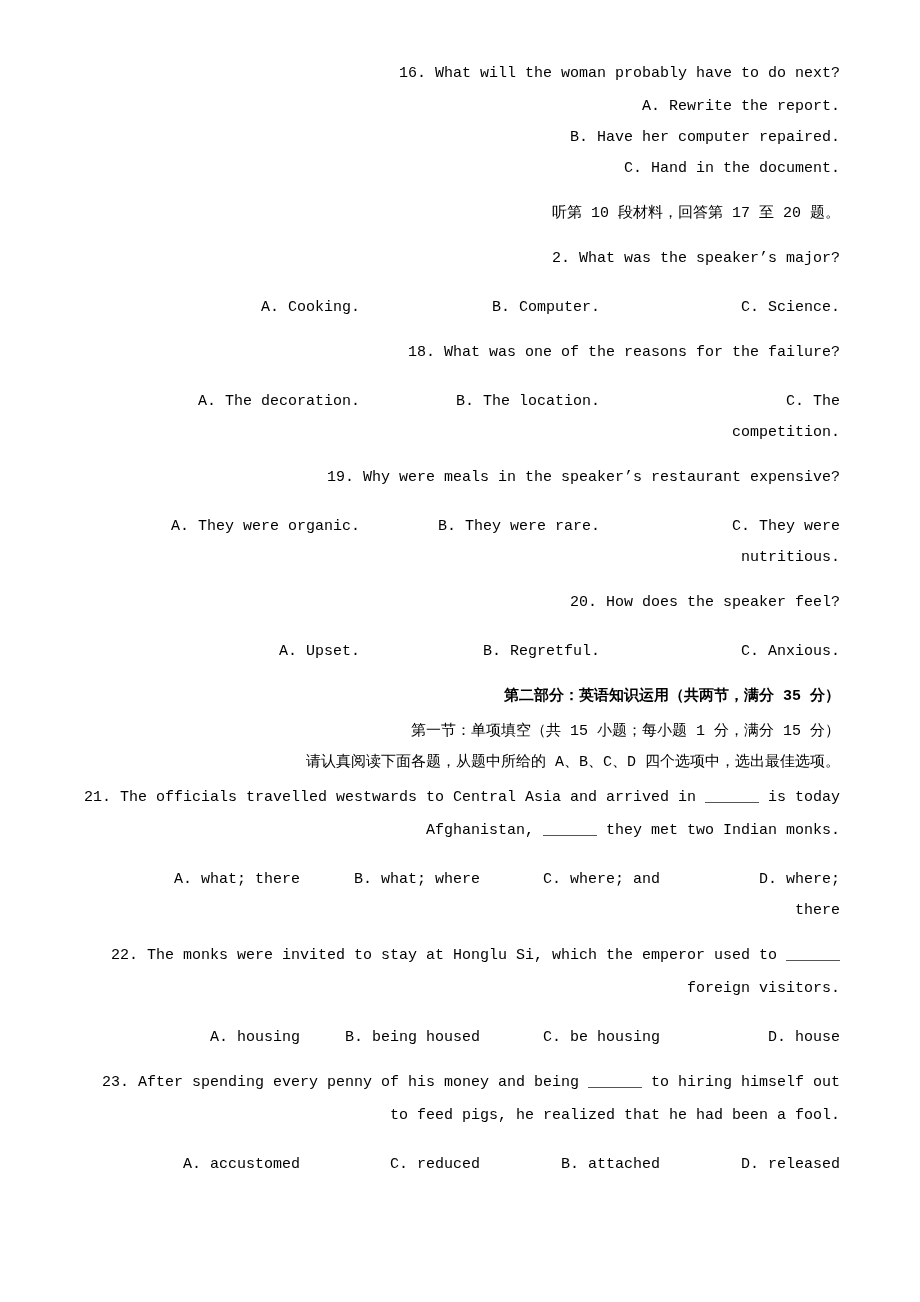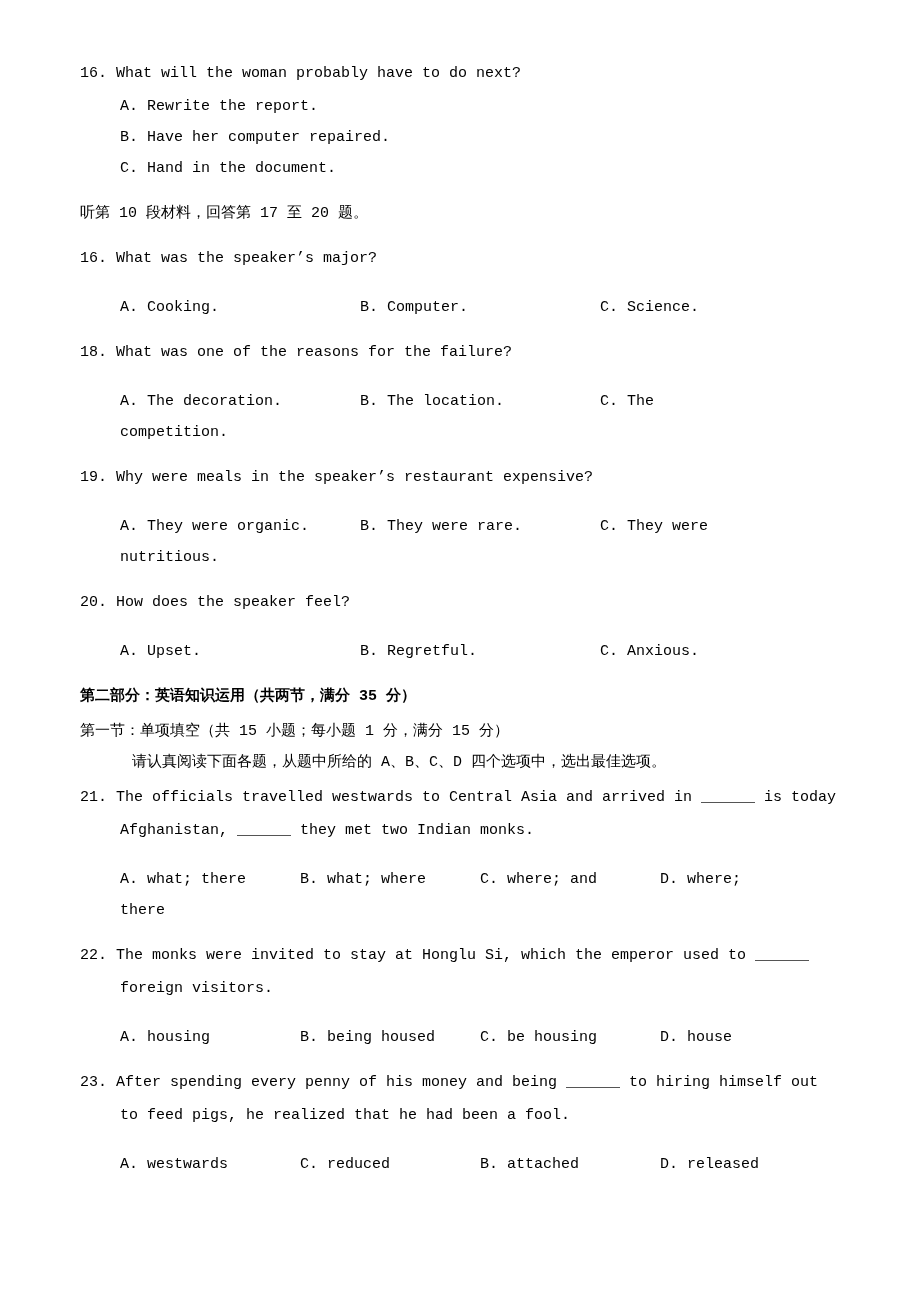--- a/index.html
+++ b/index.html
@@ -1,18 +1,19 @@
 <!DOCTYPE html>
 <html><head>
   <meta charset="utf-8">
   <style>
     * {
       margin: 0;
       padding: 0;
       box-sizing: border-box;
+      text-align: right;
     }
     body {
       background: #fff;
       font-family: "Courier New", Courier, monospace;
       font-size: 15px;
       color: #000;
       padding: 60px 80px;
       line-height: 1.8;
     }
     .question-block {
@@ -55,21 +56,21 @@
 </head>
 <body>
 <div class="question-block">
     <div class="question-text">16.  What will the woman probably have to do next?</div>
     <div class="options-line">A.  Rewrite the report.</div>
     <div class="options-line">B.  Have her computer repaired.</div>
     <div class="options-line">C.  Hand in the document.</div>
   </div>
 <div class="question-block">听第 10 段材料，回答第 17 至 20 题。</div>
 <div class="question-block">
-    <div class="question-text">16.  What was the speaker’s major?</div>
+    <div class="question-text">2.  What was the speaker’s major?</div>
     <div class="options-row">
       <div class="option-col">A.  Cooking.</div>
       <div class="option-col">B.  Computer.</div>
       <div class="option-col">C.  Science.</div>
     </div>
   </div>
 <div class="question-block">
     <div class="question-text">18.  What was one of the reasons for the failure?</div>
     <div class="options-row">
       <div class="option-col">A.  The decoration.</div>
@@ -116,18 +117,18 @@
       <div class="option-col">A.  housing</div>
       <div class="option-col">B.  being housed</div>
       <div class="option-col">C.  be housing</div>
       <div class="option-col">D.  house</div>
     </div>
   </div>
 <div class="question-block">
     <div class="question-text">23.  After spending every penny of his money and being ______ to hiring himself out</div>
     <div class="continuation">to feed pigs, he realized that he had been a fool.</div>
     <div class="options-row">
-      <div class="option-col">A.  westwards</div>
+      <div class="option-col">A.  accustomed</div>
       <div class="option-col">C.  reduced</div>
       <div class="option-col">B.  attached</div>
       <div class="option-col">D.  released</div>
     </div>
   </div>
 
 </body></html>

